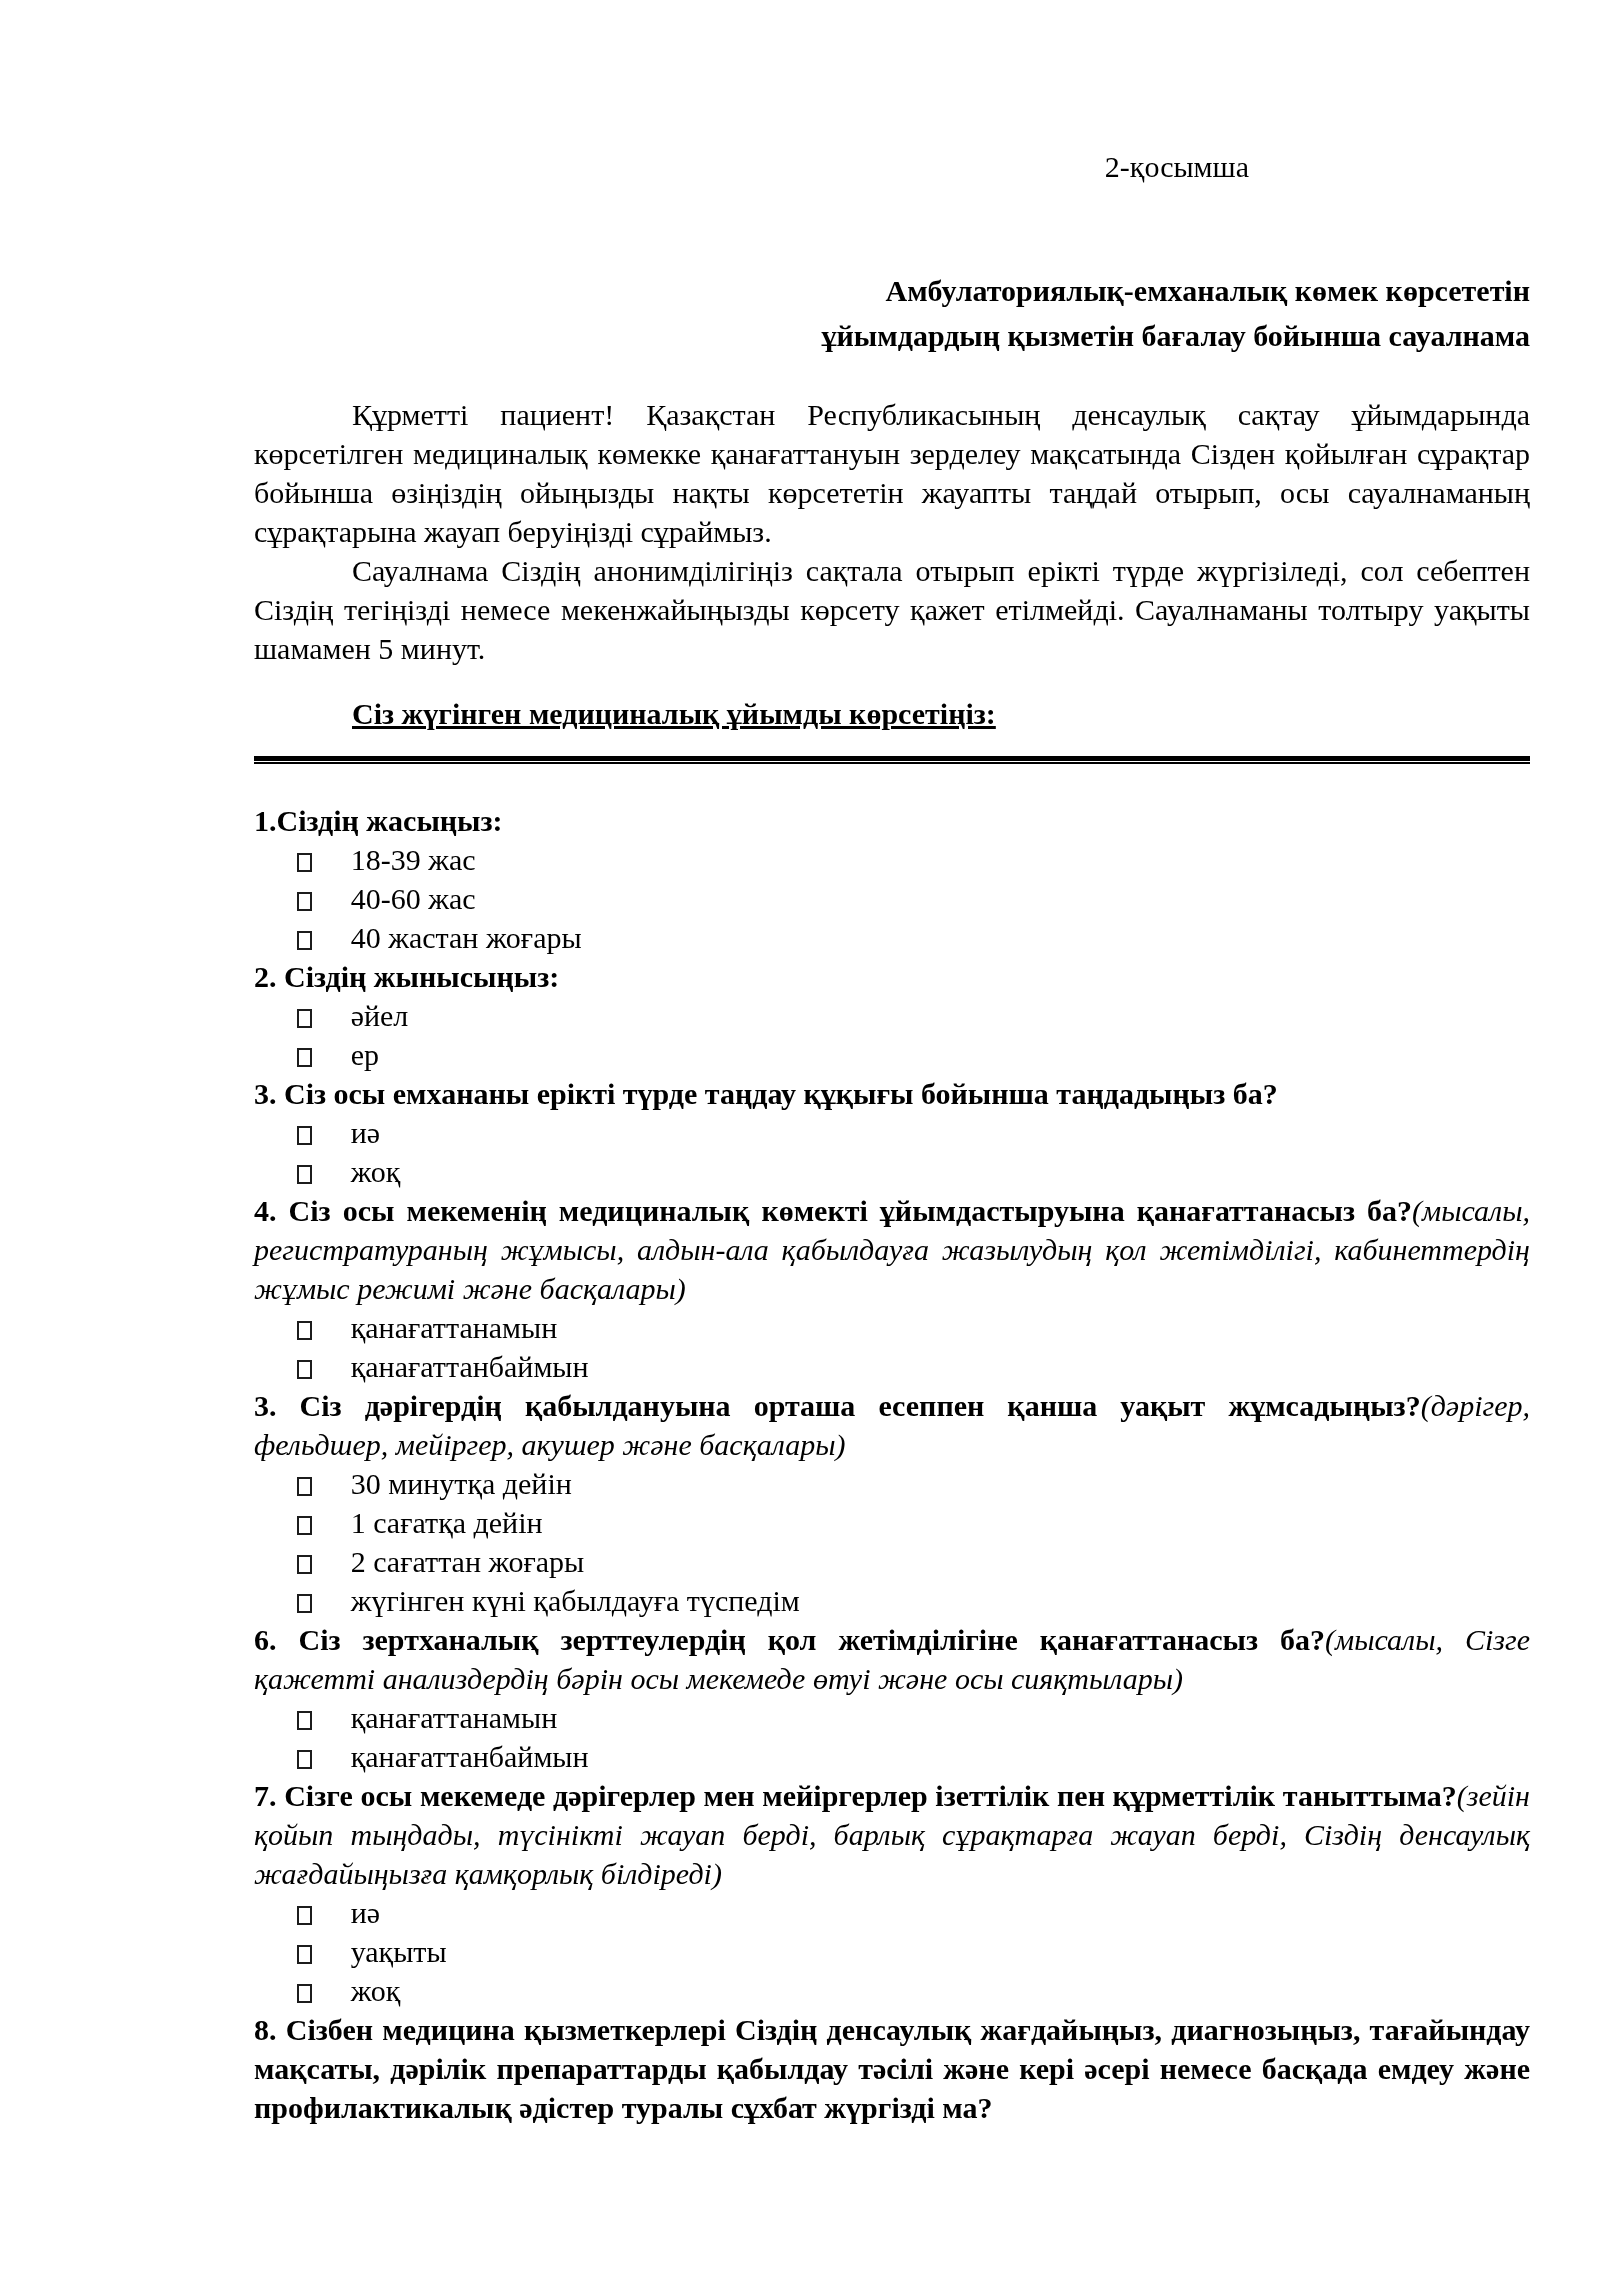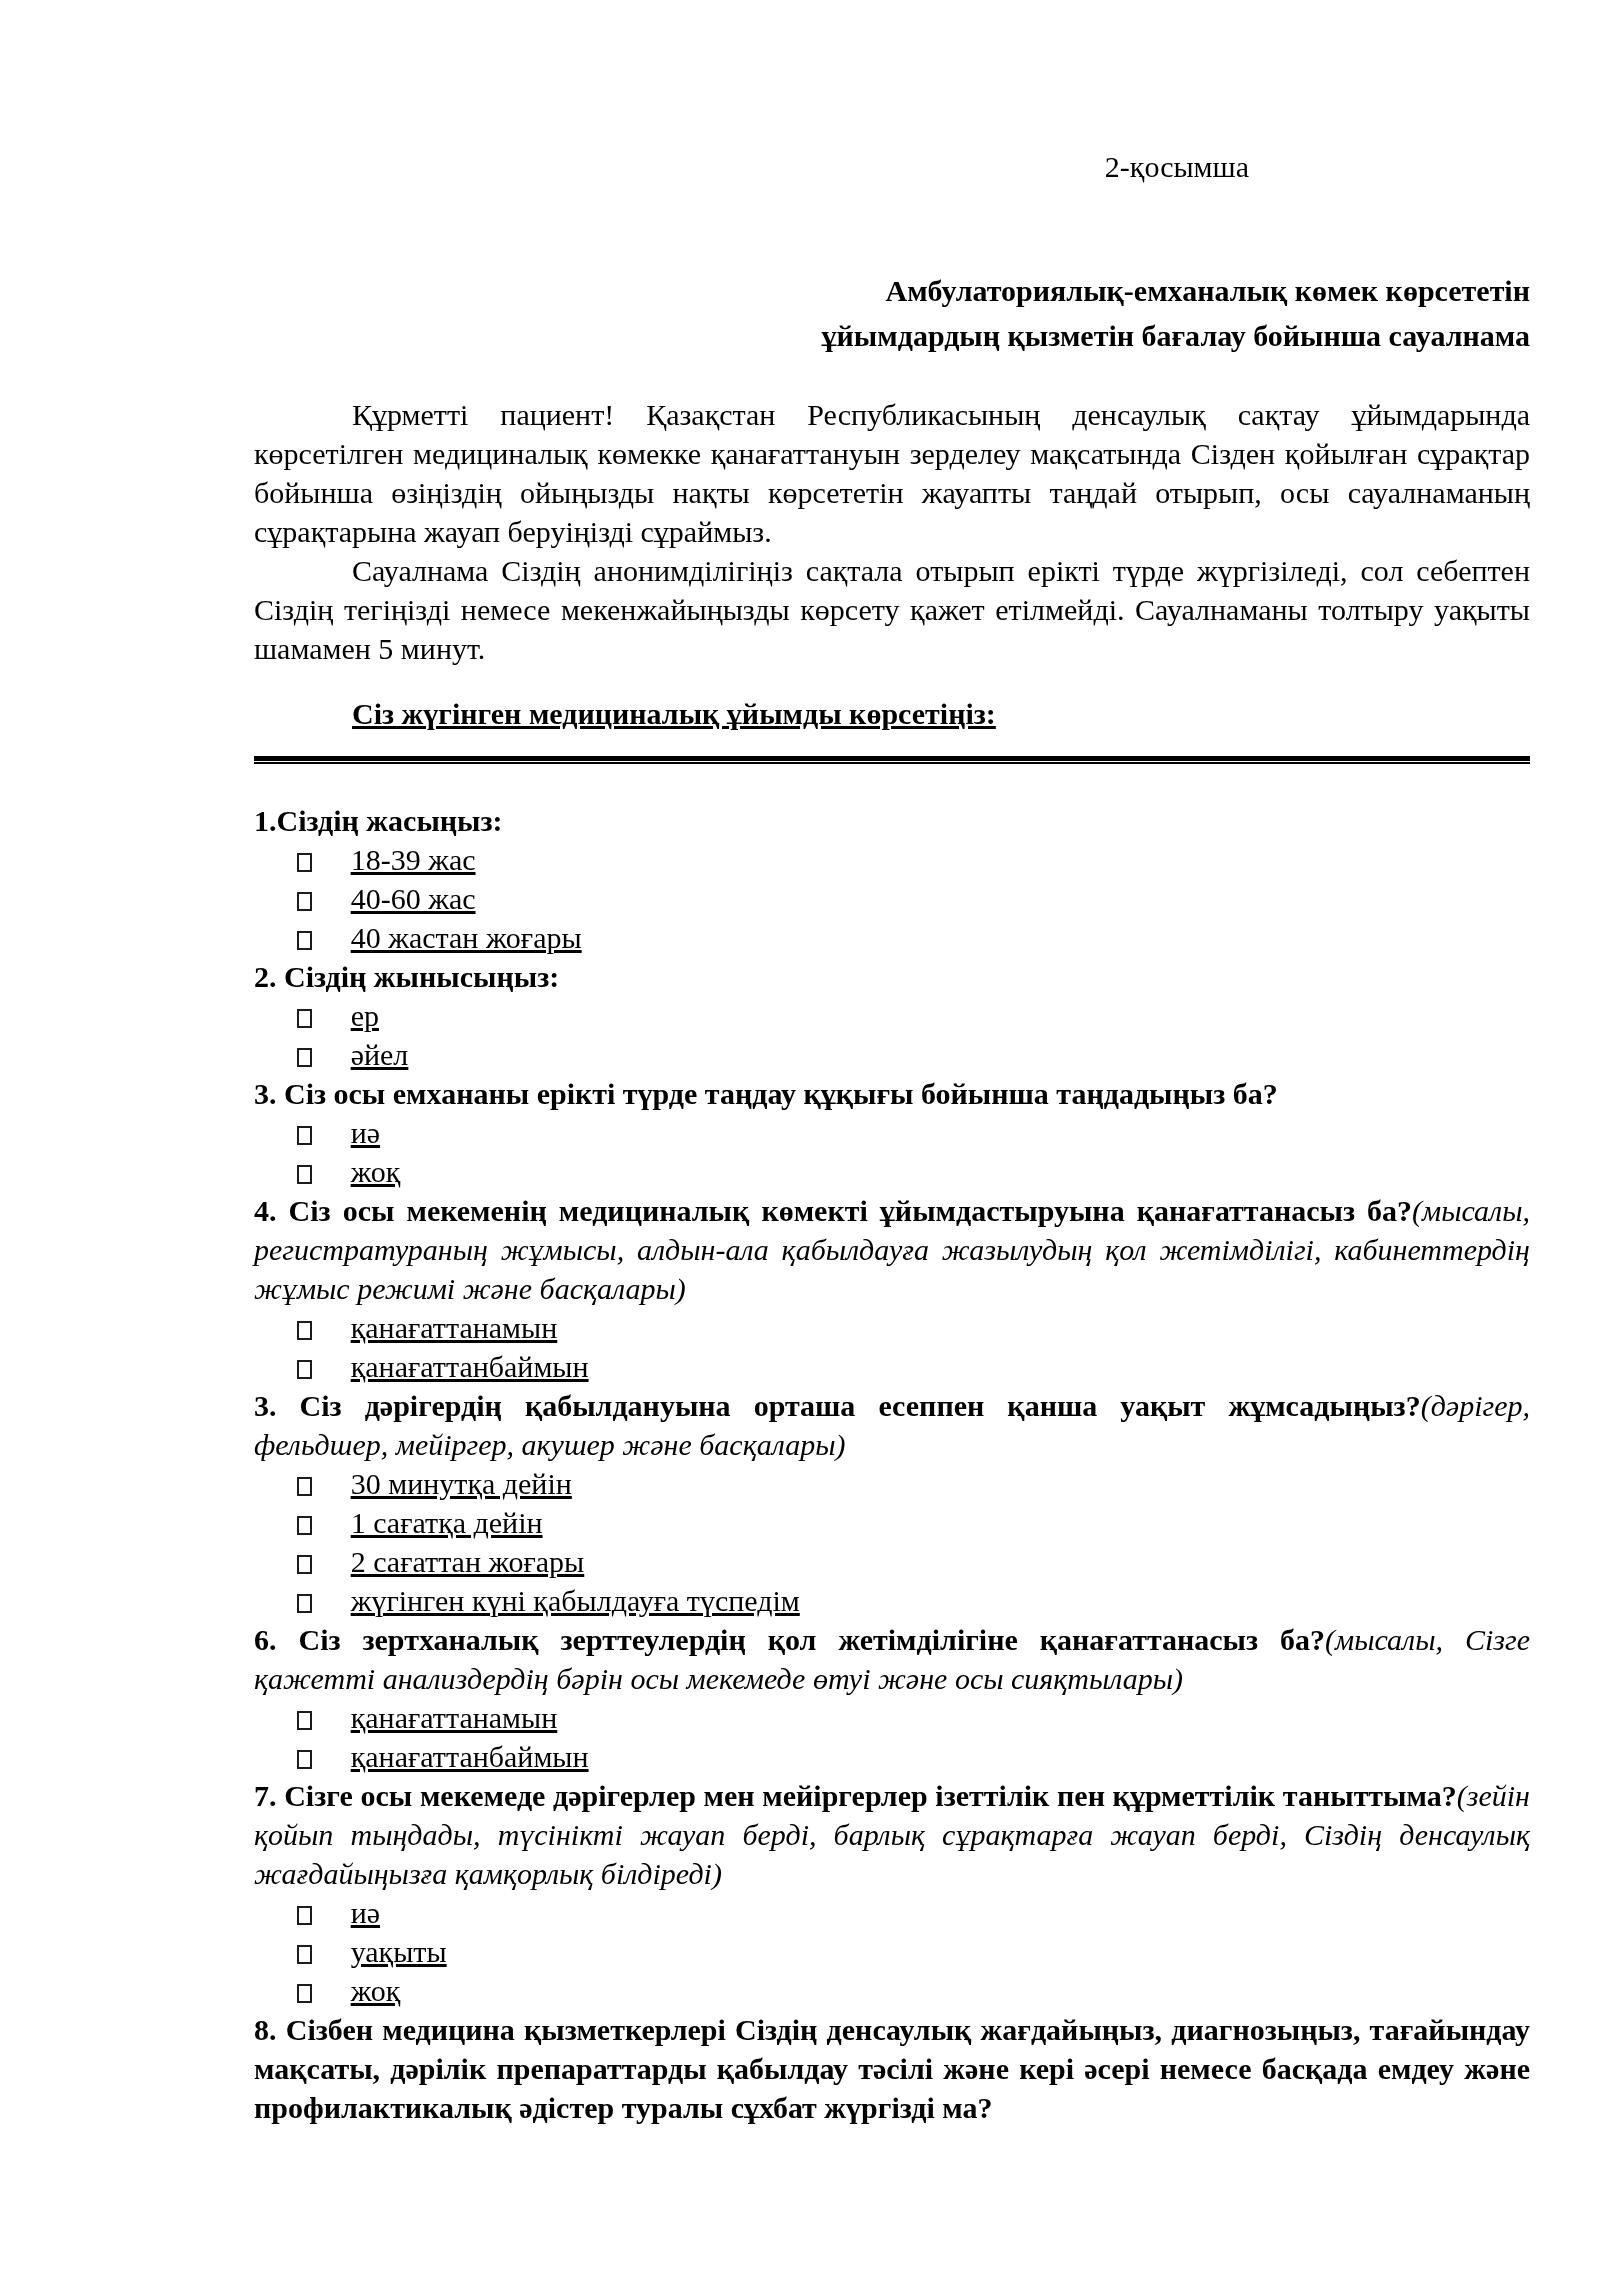--- a/index.html
+++ b/index.html
@@ -54,21 +54,21 @@
     background-clip: content-box;
     box-sizing: content-box;
   }
   .questions { margin-top: 37px; line-height: 39px; }
   .q-label {
     margin: 0;
     text-align: justify;
   }
   .q-label b { font-weight: bold; }
   .q-label i { font-style: italic; font-weight: normal; }
-  .opt { padding-left: 43px; text-decoration: underline; }
+  .opt { padding-left: 43px; }
   .cb {
     display: inline-block;
     width: 14.7px;
     height: 18.6px;
     border: 2px solid #1c1c1c;
     margin-right: 39px;
     vertical-align: -2px;
     box-sizing: border-box;
   }
 </style>
@@ -95,22 +95,22 @@
 
   <div class="questions" id="questions">
       <div class="question">
         <p class="q-label"><b>1.Сіздің жасыңыз:</b><i></i></p>
         <div class="opt"><span class="cb"></span><span>18-39 жас</span></div>
         <div class="opt"><span class="cb"></span><span>40-60 жас</span></div>
         <div class="opt"><span class="cb"></span><span>40 жастан жоғары</span></div>
       </div>
       <div class="question">
         <p class="q-label"><b>2. Сіздің жынысыңыз:</b><i></i></p>
+        <div class="opt"><span class="cb"></span><span>әйел</span></div>
         <div class="opt"><span class="cb"></span><span>ер</span></div>
-        <div class="opt"><span class="cb"></span><span>әйел</span></div>
       </div>
       <div class="question">
         <p class="q-label"><b>3. Сіз осы емхананы ерікті түрде таңдау құқығы бойынша таңдадыңыз ба?</b><i></i></p>
         <div class="opt"><span class="cb"></span><span>иә</span></div>
         <div class="opt"><span class="cb"></span><span>жоқ</span></div>
       </div>
       <div class="question">
         <p class="q-label"><b>4. Сіз осы мекеменің медициналық көмекті ұйымдастыруына қанағаттанасыз ба?</b><i>(мысалы, регистратураның жұмысы, алдын-ала қабылдауға жазылудың қол жетімділігі, кабинеттердің жұмыс режимі және басқалары)</i></p>
         <div class="opt"><span class="cb"></span><span>қанағаттанамын</span></div>
         <div class="opt"><span class="cb"></span><span>қанағаттанбаймын</span></div>

